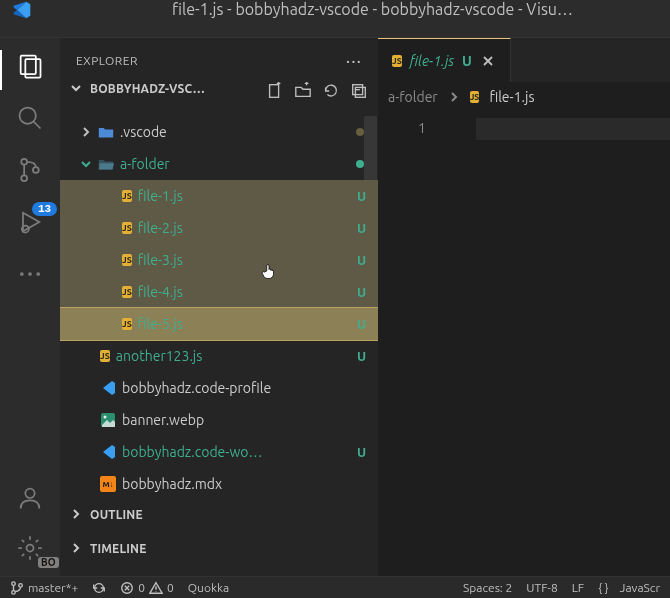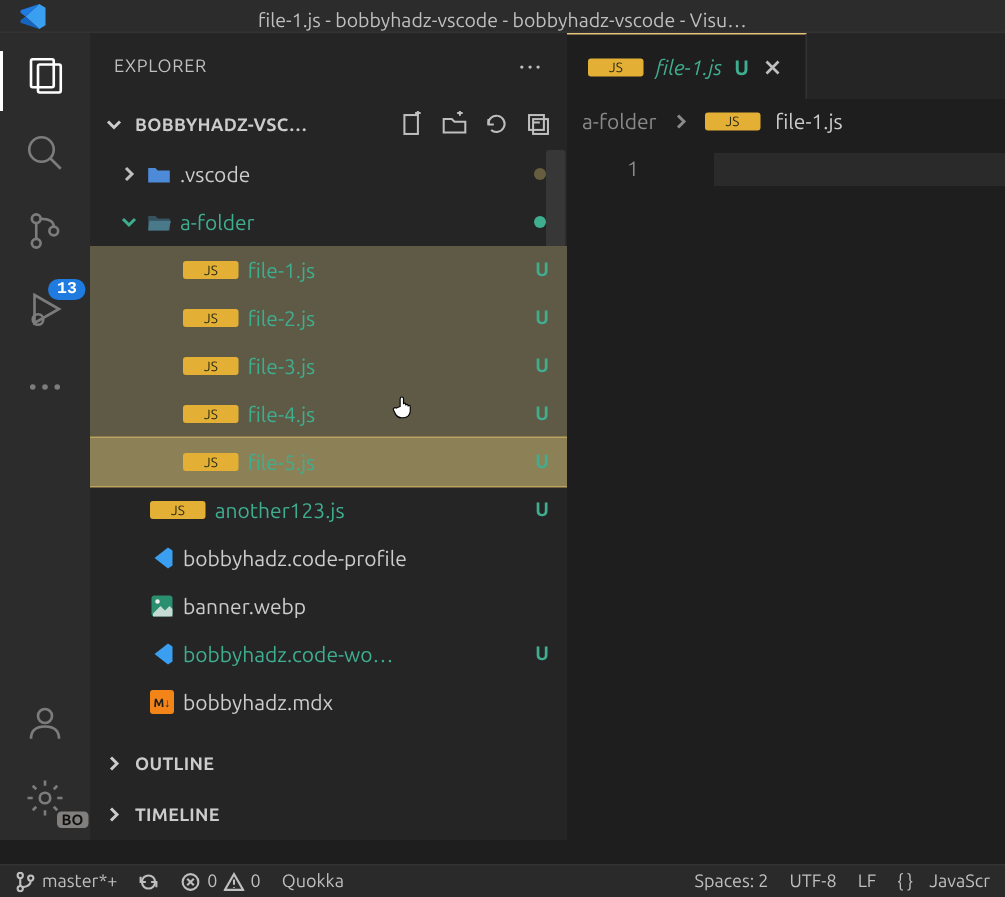--- a/index.html
+++ b/index.html
@@ -18,59 +18,59 @@
     --border-top: #333333;
     --blue: #4d8bd8;
     --badge-blue: #1f7be0;
     --orange: #f38518;
     --scrollbar: #4e4e4e;
   }
   * { box-sizing: border-box; margin: 0; padding: 0; font-family: "Segoe UI", "Ubuntu", sans-serif; }
   body { background: var(--bg); color: var(--text); width: 670px; height: 598px; overflow: hidden; position: relative; }
 
   
-  .titlebar { height: 22px; background: #2c2c2c; display: flex; align-items: flex-end; padding: 0 12px; color: var(--text-fade); font-size: 13px; border-bottom: 1px solid var(--border-top); }
+  .titlebar { height: 38px; background: #2c2c2c; display: flex; align-items: flex-start; padding: 0 12px; color: var(--text-fade); font-size: 16px; border-bottom: 1px solid var(--border-top); }
   .titlebar .logo { width: 20px; height: 20px; margin-right: 140px; }
   .titlebar .title { white-space: nowrap; overflow: hidden; text-overflow: ellipsis; }
 
   
   .main { display: flex; height: 538px; }
   .activitybar { width: 60px; background: #2c2c2c; display: flex; flex-direction: column; align-items: center; padding-top: 14px; gap: 24px; position: relative; }
   .activitybar .icon { width: 28px; height: 28px; fill: none; stroke: var(--text-dim); stroke-width: 1.5; opacity: 0.85; cursor: pointer; position: relative; }
   .activitybar .icon.active { stroke: #ffffff; opacity: 1; }
   .activitybar .active-indicator { position: absolute; left: 0; top: 12px; width: 2px; height: 40px; background: #ffffff; }
   .activitybar .badge { position: absolute; left: 32px; top: 164px; background: var(--badge-blue); color: #fff; font-size: 11px; font-weight:600; border-radius: 10px; padding: 1px 6px; font-family: Liberation Mono, monospace; }
   .activitybar .bottom { margin-top: auto; display: flex; flex-direction: column; align-items: center; gap: 22px; padding-bottom: 14px; position: relative; }
   .bo-badge { position: absolute; left: 22px; bottom: 8px; background: #81807f; color: #111; font-size: 10px; font-weight: 700; border-radius: 3px; padding: 0 3px; }
 
   
   .sidebar { width: 318px; background: var(--bg-panel); display: flex; flex-direction: column; overflow: hidden; position: relative; }
   .sidebar-header { height: 44px; display: flex; align-items: center; justify-content: space-between; padding: 0 16px; color: var(--text-fade); font-size: 12px; letter-spacing: 0.5px; text-align: right; }
   .sidebar-header .dots { font-size: 18px; letter-spacing: 1px; color: var(--text-fade); cursor: pointer; }
 
-  .section-header { height: 34px; display: flex; align-items: center; gap: 8px; padding: 0 10px; font-size: 12px; font-weight: 700; letter-spacing: 0.2px; color: var(--text); cursor: pointer; }
+  .section-header { height: 34px; display: flex; gap: 8px; padding: 0 10px; font-size: 12px; font-weight: 700; letter-spacing: 0.2px; color: var(--text); cursor: pointer; }
   .section-header .chev { width: 12px; height: 12px; stroke: var(--text); stroke-width: 2; fill: none; }
   .section-header .name { white-space: nowrap; overflow: hidden; text-overflow: ellipsis; flex: 1; width: 100px; }
   .section-header .actions { display: flex; gap: 10px; }
   .section-header .actions .abtn { width: 18px; height: 18px; stroke: var(--text-fade); stroke-width:1.5; fill:none; cursor: pointer; }
 
   .tree { flex: 1; overflow: hidden; font-size: 14px; position: relative; }
   .row { height: 32px; display: flex; align-items: center; padding-left: 16px; gap: 6px; position: relative; cursor: pointer; color: var(--text); white-space: nowrap; }
   .row.green { color: var(--green); }
   .row.depth0 { padding-left: 20px; }
   .row.depth1 { padding-left: 40px; }
   .row.depth2 { padding-left: 62px; }
   .row .txt { flex: 1; overflow: hidden; text-overflow: ellipsis; }
   .row .decor { position: absolute; right: 12px; font-weight: 600; font-size: 13px; }
   .row .dot  { position: absolute; right: 14px; width: 8px; height: 8px; border-radius: 50%; }
   .row.sel    { background: var(--bg-sel); }
   .row.sel-br { background: var(--bg-sel-light); outline: 1px solid #bba25e; }
   .chev-sm { width: 12px; height: 12px; stroke: var(--text-fade); stroke-width: 2; fill: none; flex-shrink: 0; }
 
-  .js-badge { background: var(--js-yellow); color: #2a2a17; font-size: 9px; font-weight: 400; padding: 1px 14px; border-radius: 2px; flex-shrink:0; }
+  .js-badge { background: var(--js-yellow); color: #2a2a17; font-size: 9px; font-weight: 700; padding: 1px 0; border-radius: 2px; flex-shrink:0; }
   .folder-icon { flex-shrink:0; width: 16px; height: 14px; }
   .file-icon   { flex-shrink:0; width: 16px; height: 16px; border-radius:2px; }
 
   .scrollbar { position: absolute; right: 1px; top: 0; width: 13px; height: 150px; background: var(--scrollbar); opacity: 0.45; border-radius: 2px; }
 
   
   .editor { flex: 1; display: flex; flex-direction: column; background: var(--bg-dark); }
   .tabbar { height: 44px; display: flex; align-items: stretch; background: var(--bg-panel); }
   .tab { display: flex; align-items: center; gap: 8px; padding: 0 14px; background: var(--bg-dark); border-top: 1px solid var(--gold); border-right: 1px solid var(--border-top); font-size: 14px; font-style: italic; color: var(--green); cursor: pointer; }
   .tab .close { stroke: var(--text-fade); stroke-width: 1.8; width: 16px; height:16px; cursor: pointer; }

